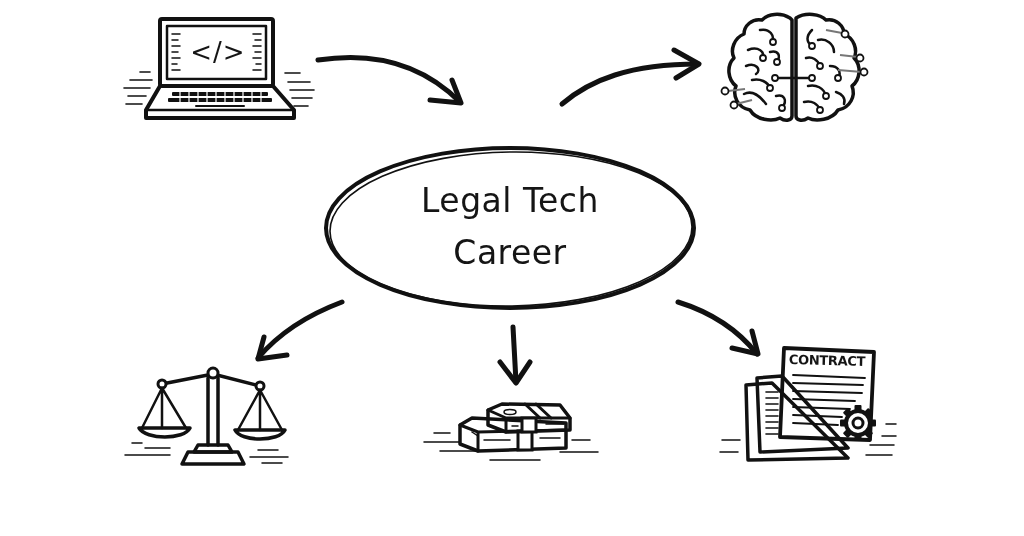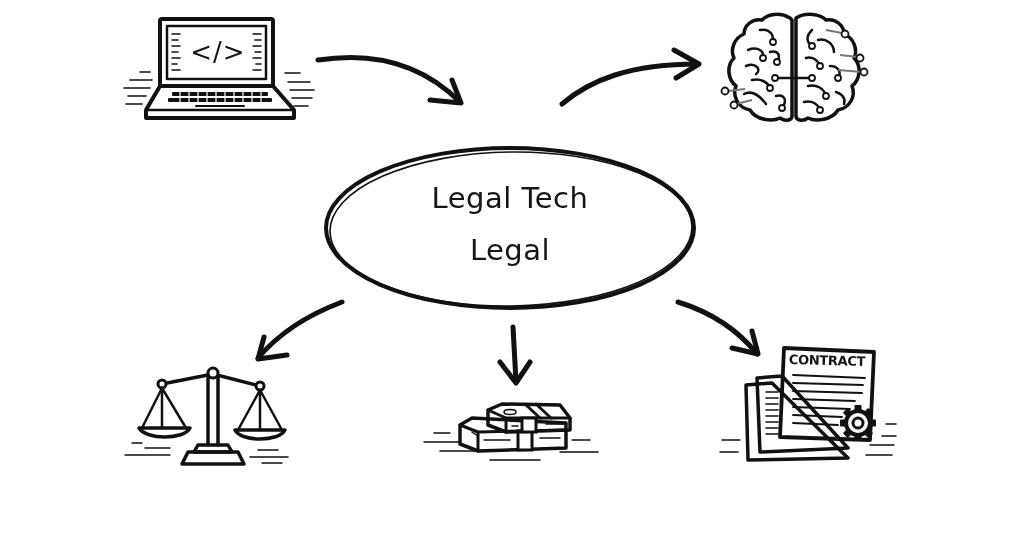--- a/index.html
+++ b/index.html
@@ -6,21 +6,21 @@
     body { width: 1024px; height: 536px; overflow: hidden; position: relative; }
     .canvas { position: absolute; left: 0; top: 0; width: 1024px; height: 536px; }
     svg { position: absolute; left: 0; top: 0; }
     .stroke { fill: none; stroke: #111111; stroke-linecap: round; stroke-linejoin: round; }
     .hub-label {
       position: absolute;
       left: 325px; width: 370px;
       text-align: center;
       font-family: "DejaVu Sans", sans-serif;
       color: #151515;
-      font-size: 29px;
+      font-size: 33px;
       letter-spacing: 0.5px;
       line-height: 1;
     }
     .hub-line1 { top: 184px; }
     .hub-line2 { top: 236px; }
     .contract-title {
       position: absolute;
       left: 786px; top: 353px; width: 82px;
       font-family: "DejaVu Sans", sans-serif;
       font-weight: bold;
@@ -71,21 +71,21 @@
       <path class="stroke" stroke-width="5" d="M678 302 C 710 312, 738 330, 757 354"></path>
       <path class="stroke" stroke-width="5" d="M752 331 L 758 354 L 732 348"></path>
     </g>
   </svg>
 
   <svg width="1024" height="536">
     <ellipse cx="510" cy="228" rx="184" ry="80" class="stroke" stroke-width="4"></ellipse>
     <ellipse cx="511" cy="229" rx="181" ry="77" class="stroke" stroke-width="1.6" transform="rotate(-0.8 511 229)"></ellipse>
   </svg>
   <div class="hub-label hub-line1">Legal Tech</div>
-  <div class="hub-label hub-line2">Legal</div>
+  <div class="hub-label hub-line2">Career</div>
 
   <svg width="1024" height="536">
 
     <g class="stroke" stroke-width="1.6">
       <path d="M140 72 L 150 72"></path>
         <path d="M130 80 L 152 80"></path>
         <path d="M124 88 L 150 88"></path>
       <path d="M128 96 L 146 96"></path>
         <path d="M126 104 L 142 104"></path>
       <path d="M285 73 L 300 73"></path>

